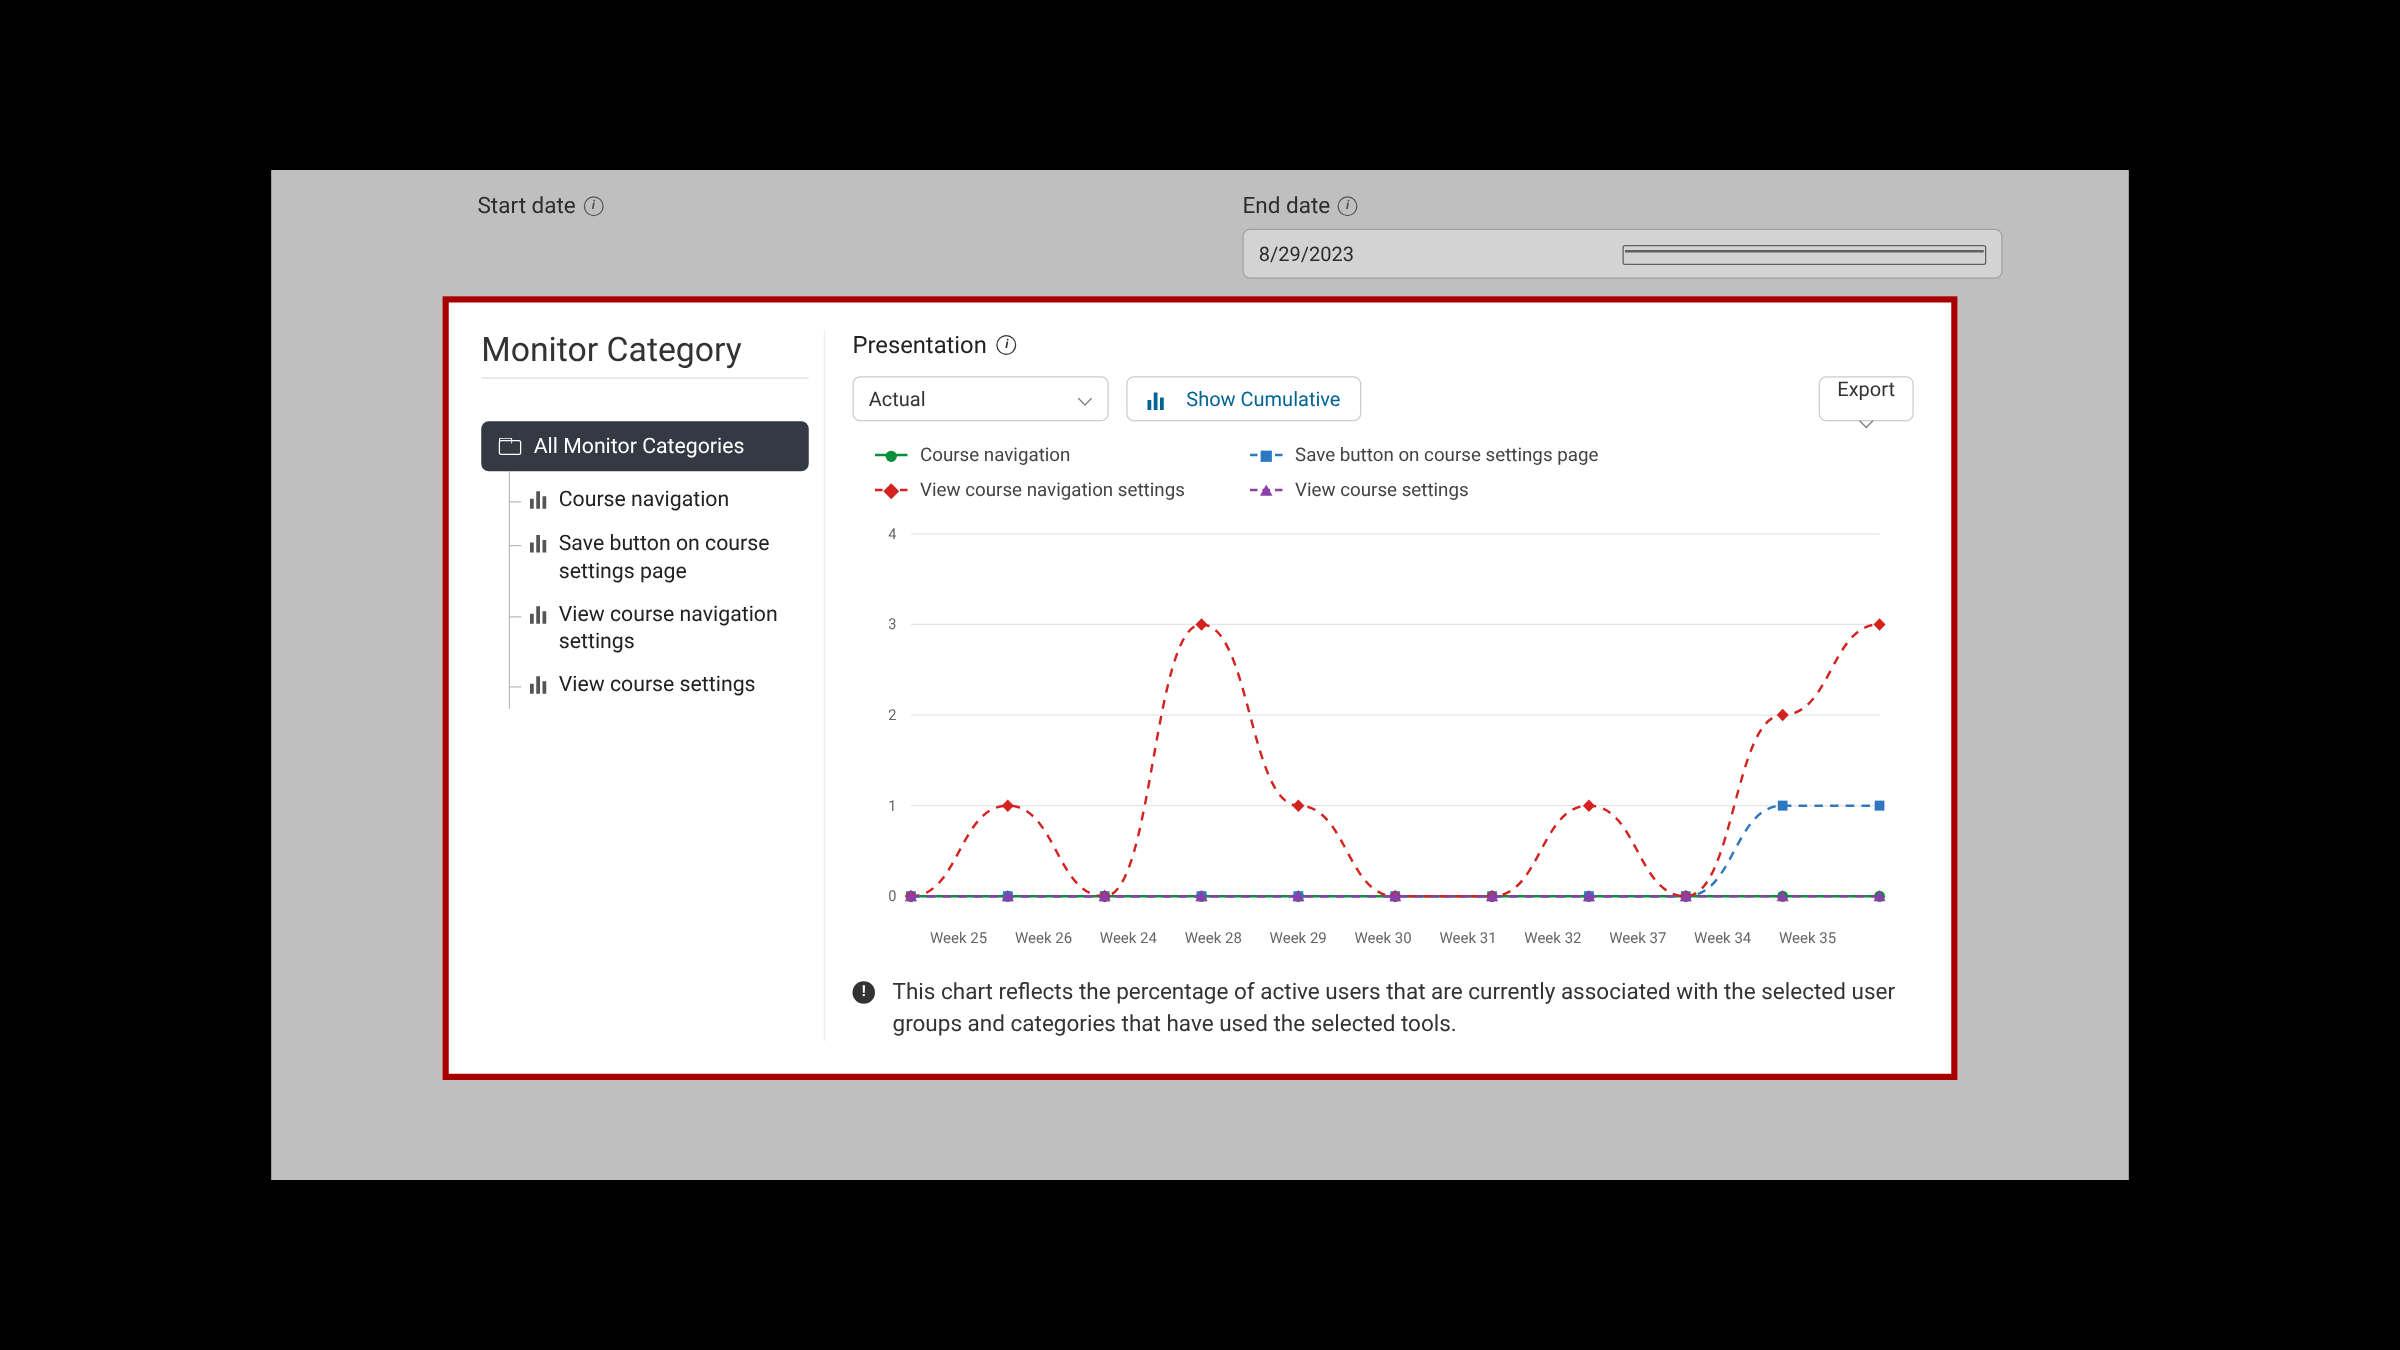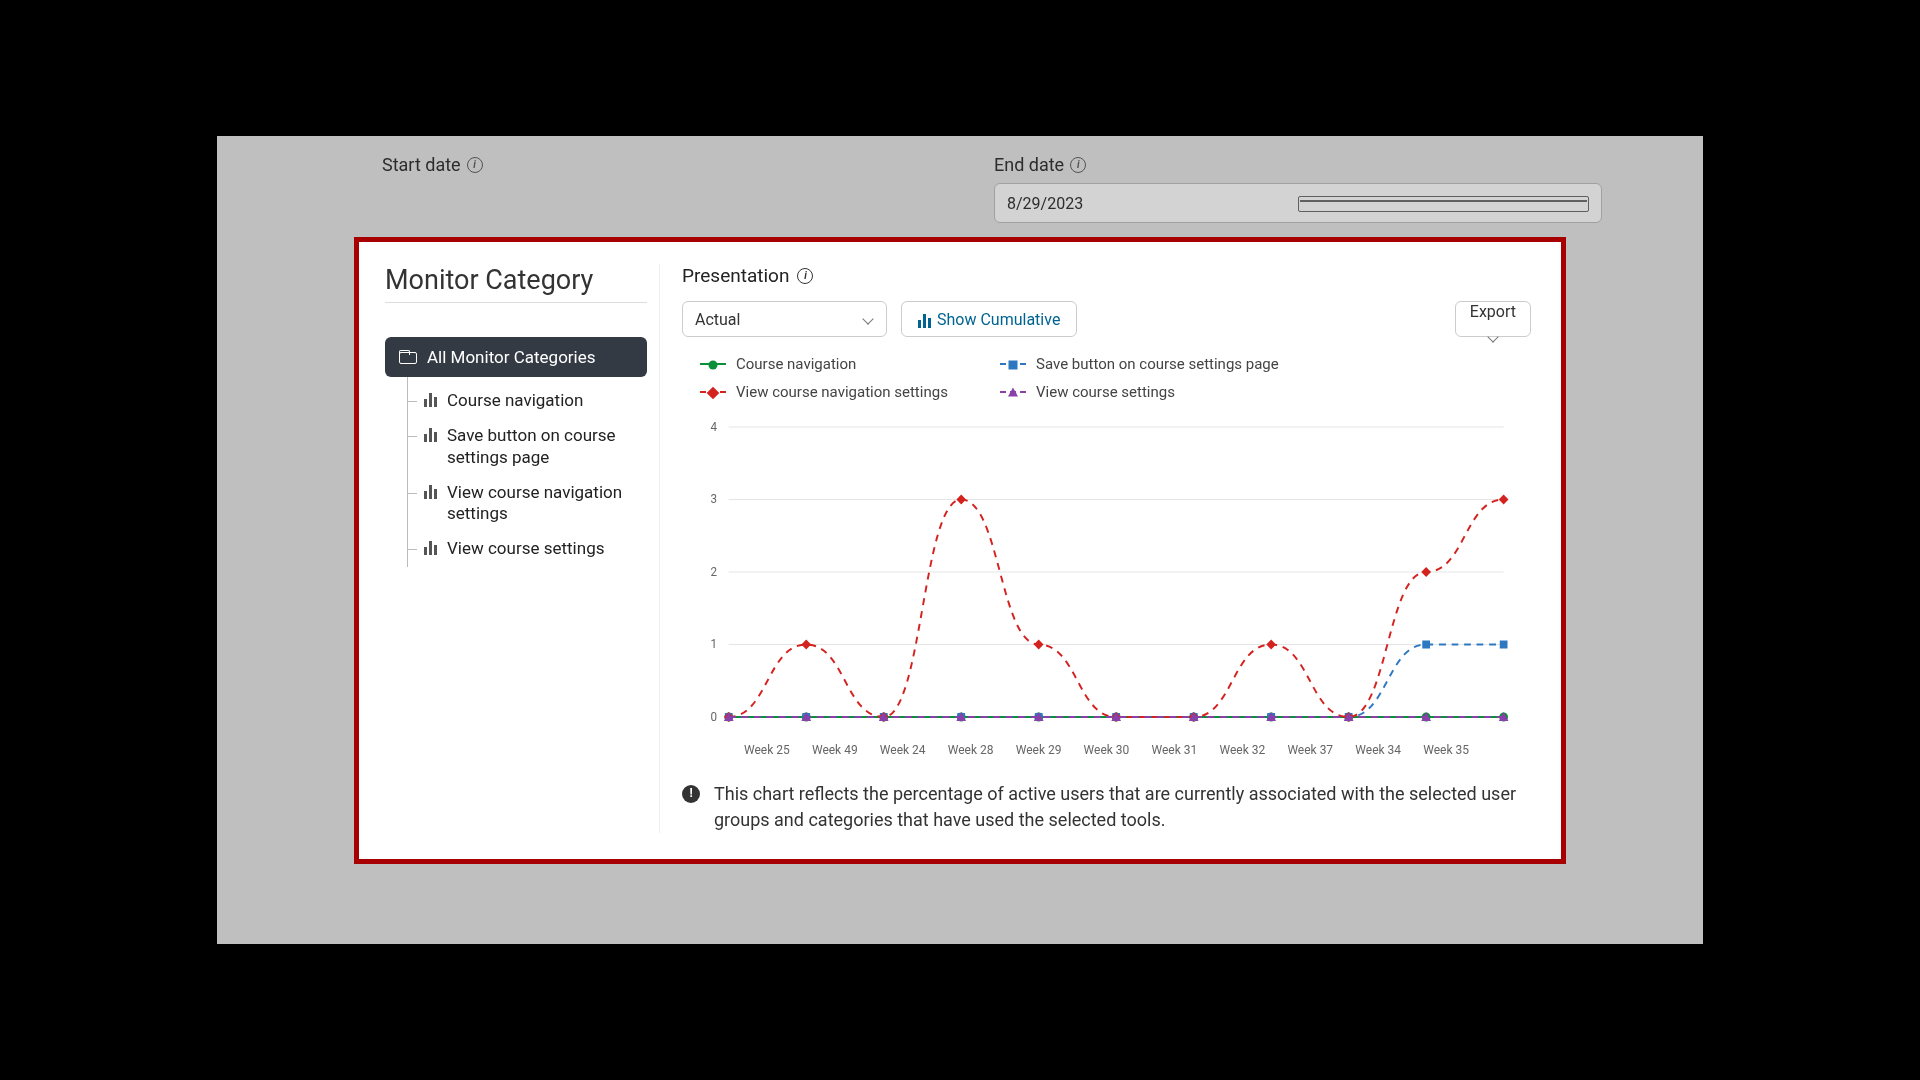--- a/index.html
+++ b/index.html
@@ -168,21 +168,21 @@
     height:36px; display:flex; align-items:center;
     font-size:16px; color:#333;
   }
   .select { width:205px; padding:0 12px; justify-content:space-between; }
   .chev { width:12px; height:12px; position:relative; }
   .chev::before{
     content:""; position:absolute; left:2px; top:2px;
     width:7px; height:7px; border-right:1.5px solid #777; border-bottom:1.5px solid #777;
     transform: rotate(45deg);
   }
-  .toggle-btn { padding:0 16px; gap:6px; color:#006493;text-align:center; }
+  .toggle-btn { padding:0 16px; gap:18px; color:#006493;text-align:center; }
   .bars-icon-blue span{ background:#006493; }
   .export-btn { margin-left:auto; padding:0 14px; gap:10px;flex-direction:column; }
 
   .legend {
     display:grid; grid-template-columns: 280px 280px; gap:10px 20px;
     font-size:15px; color:#444; margin:6px 0 16px 18px;
   }
   .leg-item{ display:flex; align-items:center; gap:10px; }
   .leg-line{ width:26px; height:0; border-top:2px solid; position:relative; }
   .leg-line.dash{ border-top-style:dashed; }
@@ -383,21 +383,21 @@
               <polygon points="440,295 445,304 435,304" fill="#8a3fa9"></polygon>
               <polygon points="520,295 525,304 515,304" fill="#8a3fa9"></polygon>
               <polygon points="600,295 605,304 595,304" fill="#8a3fa9"></polygon>
               <polygon points="680,295 685,304 675,304" fill="#8a3fa9"></polygon>
               <polygon points="760,295 765,304 755,304" fill="#8a3fa9"></polygon>
               <polygon points="840,295 845,304 835,304" fill="#8a3fa9"></polygon>
             </svg>
         </div>
         <div class="x-labels" id="x-labels">
             <span>Week 25</span>
-            <span>Week 49</span>
+            <span>Week 26</span>
             <span>Week 24</span>
             <span>Week 28</span>
             <span>Week 29</span>
             <span>Week 30</span>
             <span>Week 31</span>
             <span>Week 32</span>
             <span>Week 37</span>
             <span>Week 34</span>
             <span>Week 35</span>
           </div>

